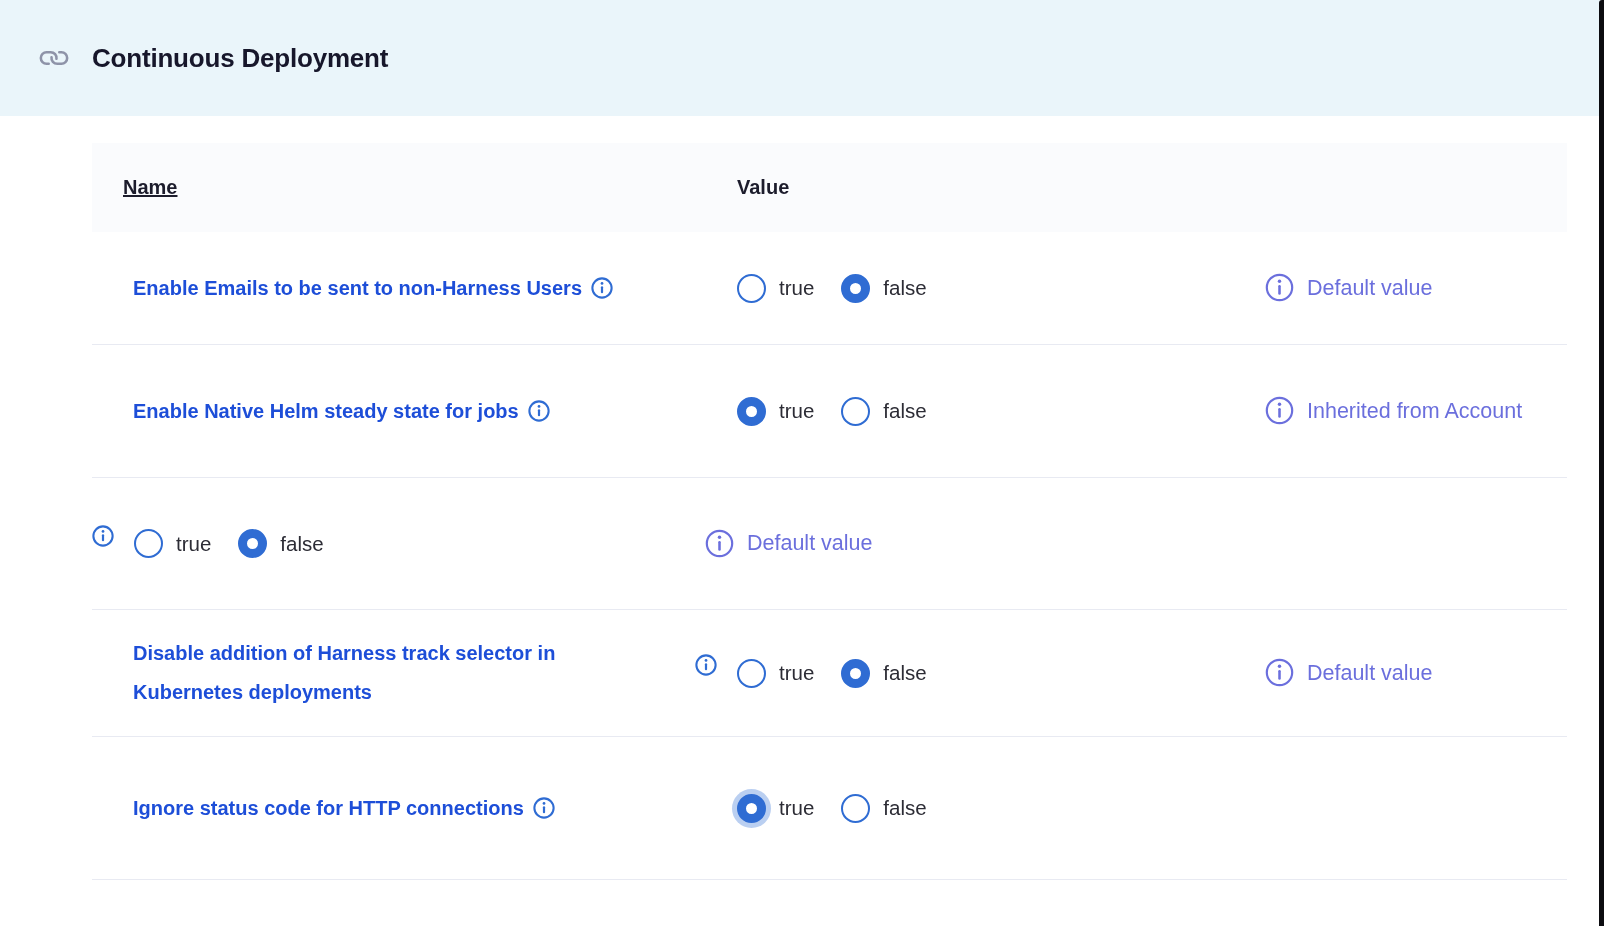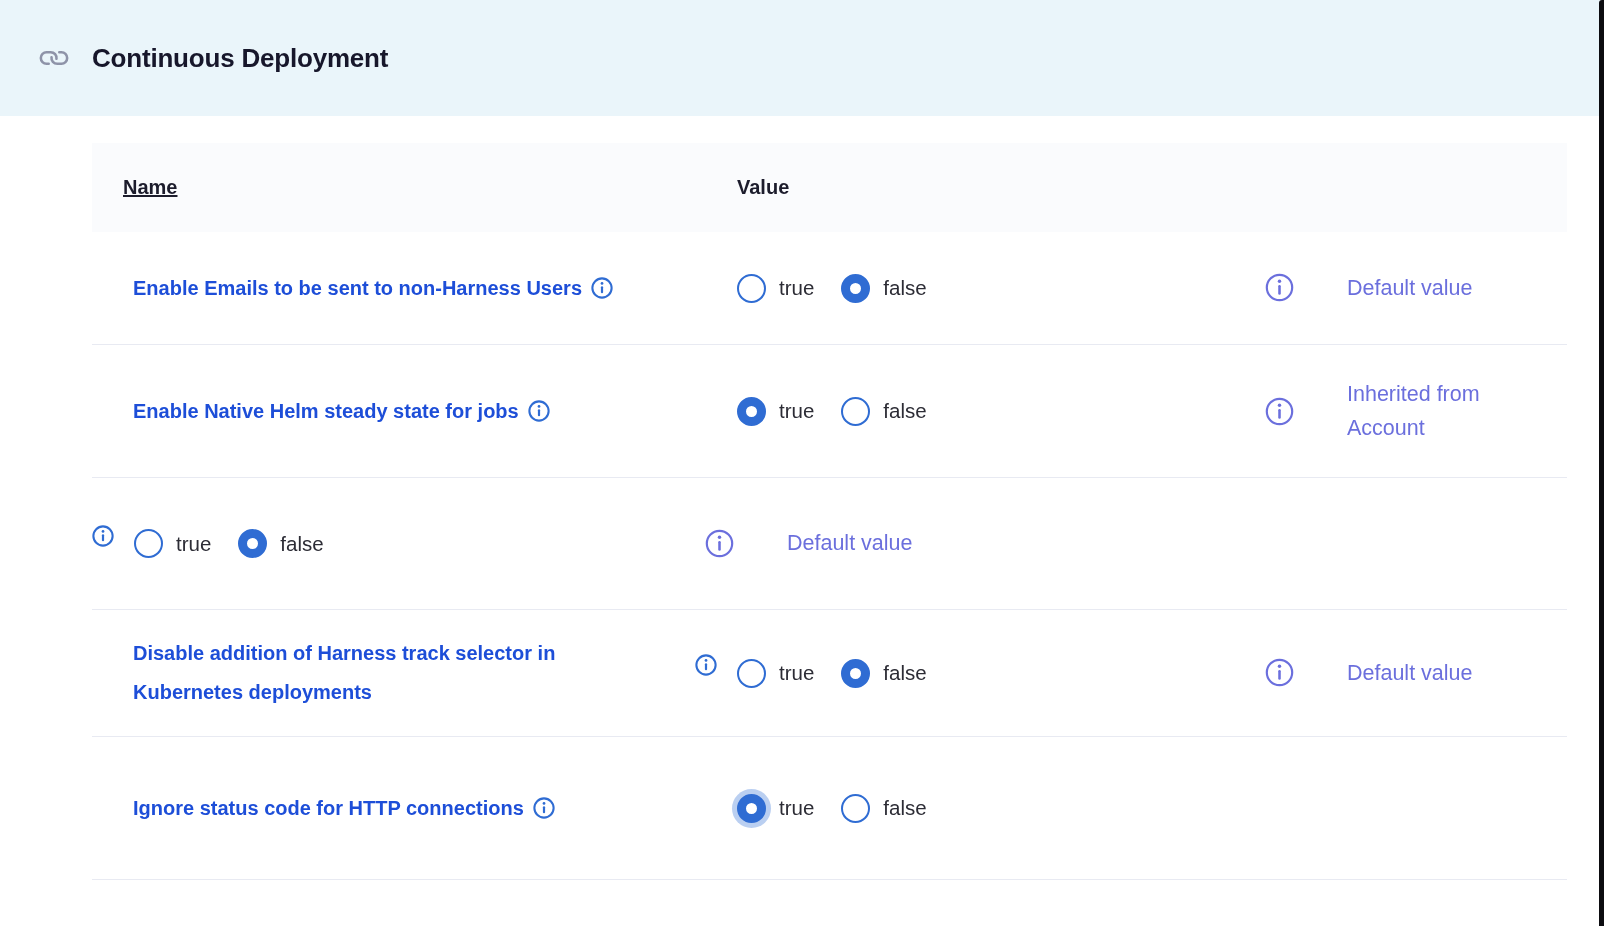--- a/index.html
+++ b/index.html
@@ -111,21 +111,20 @@
     font-weight:400;
     color:#2c2c35;
   }
 
   
   .status-cell {
     display:flex;
     align-items:center;
     padding-left:10px;
     padding-right:10px;
-    gap:40px;
   }
   .status-icon { width:29px; height:29px; flex:0 0 auto; cursor:pointer; display:inline-flex; }
   .status-icon svg { width:100%; height:100%; }
   .status-label {
     margin-left:13px;
     font-size:21.5px;
     line-height:1.6;
     cursor:pointer;
   }
   .row.status-info .status-icon,

